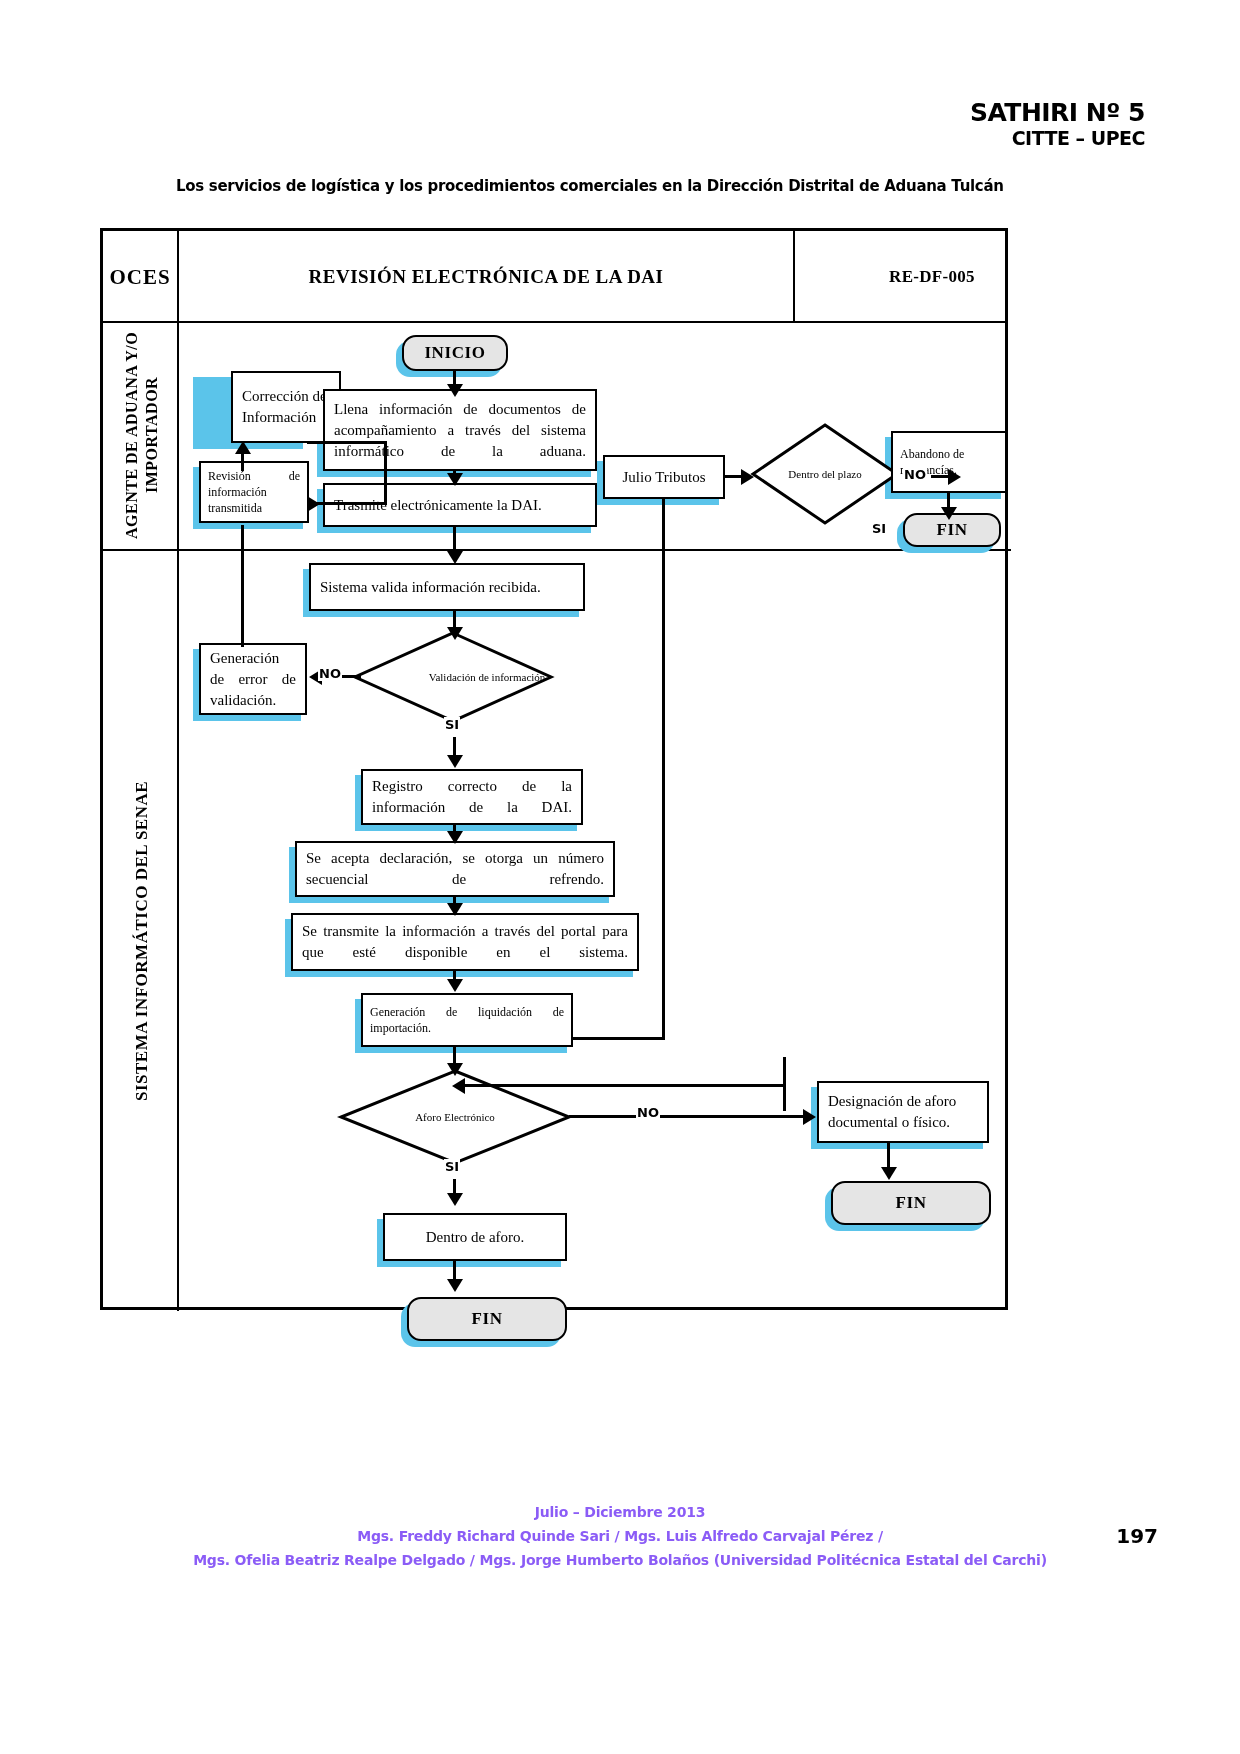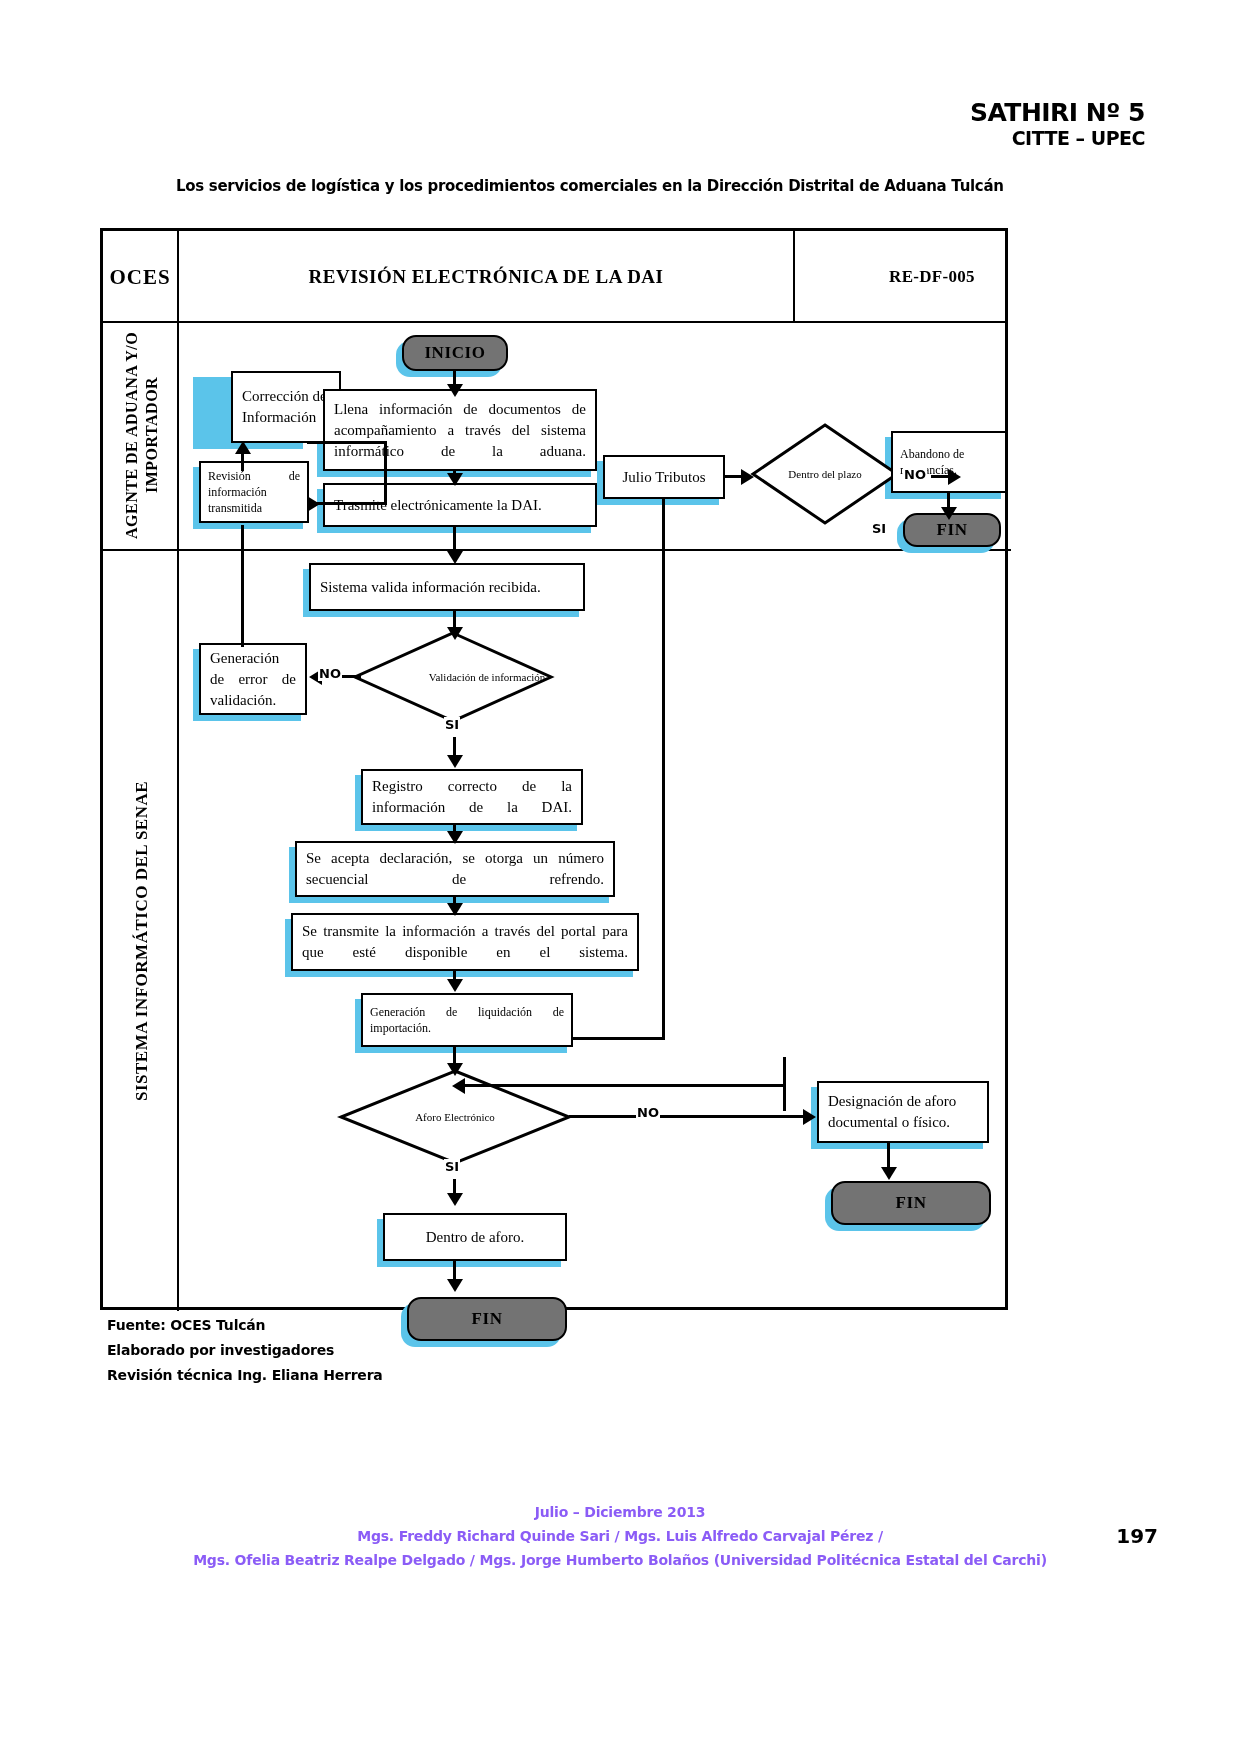--- a/index.html
+++ b/index.html
@@ -80,21 +80,21 @@
     display:flex;align-items:center;
     font-size:15px;line-height:21px;color:#000;
   }
   .box.ctr{justify-content:center;text-align:center;}
   .box.just{text-align:justify;text-align-last:justify;}
   .box .tx{padding:3px 9px;width:100%;}
   .box.small{font-size:12px;line-height:16px;}
   .box.small .tx{padding:3px 7px;}
 
   .term{
-    position:absolute;background:#737373;border:2px solid #000;
+    position:absolute;background:#e5e5e5;border:2px solid #000;
     border-radius:14px;box-sizing:border-box;z-index:2;
     display:flex;align-items:center;justify-content:center;
     font-weight:bold;font-size:17px;letter-spacing:0.6px;color:#000;
   }
   .term-sh{position:absolute;background:#5BC4EA;border-radius:14px;z-index:1;}
 
   .dia{position:absolute;z-index:2;}
   .dia svg{display:block;overflow:visible;}
   .dia .dtx{
     position:absolute;left:0;top:0;width:100%;height:100%;
@@ -337,25 +337,20 @@
     </div>
 
     <div class="ln lnv" style="left:350px;top:1030px;height:24px;"></div>
     <div class="arw arw-d" style="left:344px;top:1048px;"></div>
 
     <div class="term-sh" style="left:298px;top:1072px;width:160px;height:44px;"></div>
     <div class="term" style="left:304px;top:1066px;width:160px;height:44px;">FIN</div>
 
   </div>
 
-  <div class="src">
-    <div>Fuente:  OCES Tulcán</div>
-    <div>Elaborado  por  investigadores</div>
-    <div>Revisión  técnica  Ing. Eliana  Herrera</div>
-  </div>
 
   <div class="ftr">
     <div>Julio – Diciembre  2013</div>
     <div>Mgs. Freddy  Richard  Quinde  Sari / Mgs. Luis Alfredo  Carvajal  Pérez /</div>
     <div>Mgs. Ofelia  Beatriz  Realpe  Delgado  / Mgs. Jorge  Humberto  Bolaños  (Universidad  Politécnica  Estatal  del Carchi)</div>
   </div>
   <div class="pgno">197</div>
 
 </div>
 

